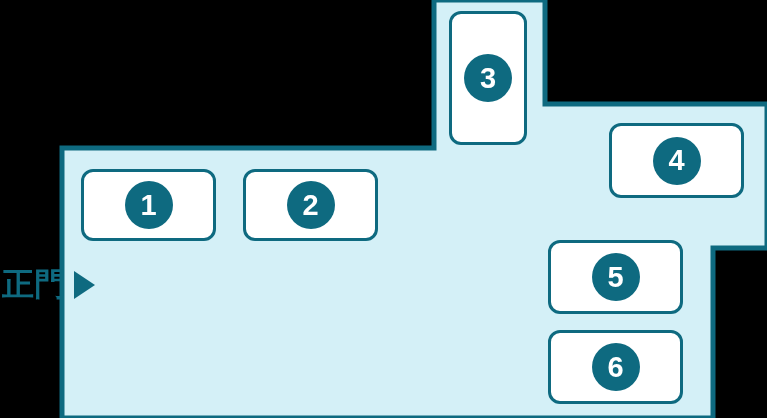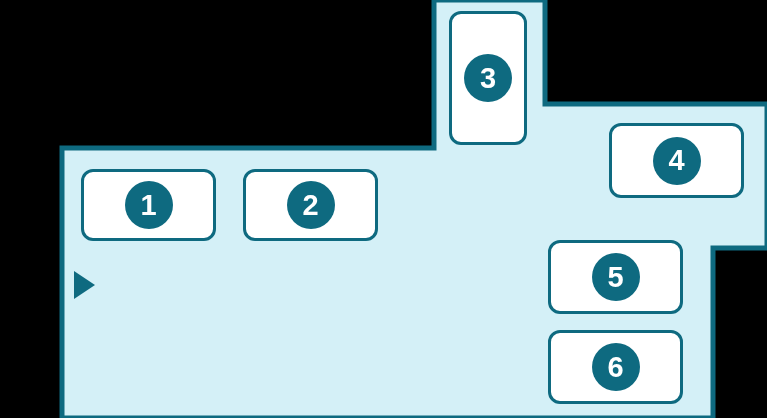--- a/index.html
+++ b/index.html
@@ -66,20 +66,21 @@
 </style>
 </head>
 <body style="background: rgb(0, 0, 0);">
 
 <div id="stage" style="width: 767px; height: 418px; background: rgb(0, 0, 0);">
 
   <svg id="floorplan-svg" width="767" height="418" viewBox="0 0 767 418">
     <polygon id="floorplan-shape" points="434,0 545,0 545,104 767,104 767,248 713,248 713,418 62,418 62,148 434,148" fill="#d4f0f7" stroke="#0e6a80" stroke-width="5" stroke-linejoin="miter"></polygon>
   </svg>
 
+  <div id="gate-label" style="left: 2px; top: 268px; color: rgb(14, 106, 128);">正門</div>
   <div id="gate-arrow" style="left: 74px; top: 271px; border-left-color: rgb(14, 106, 128);"></div>
 
   <div class="room-box" style="left:81px; top:169px; width:135px; height:72px;">
     <div class="room-badge">1</div>
   </div>
 
   <div class="room-box" style="left:243px; top:169px; width:135px; height:72px;">
     <div class="room-badge">2</div>
   </div>
 

